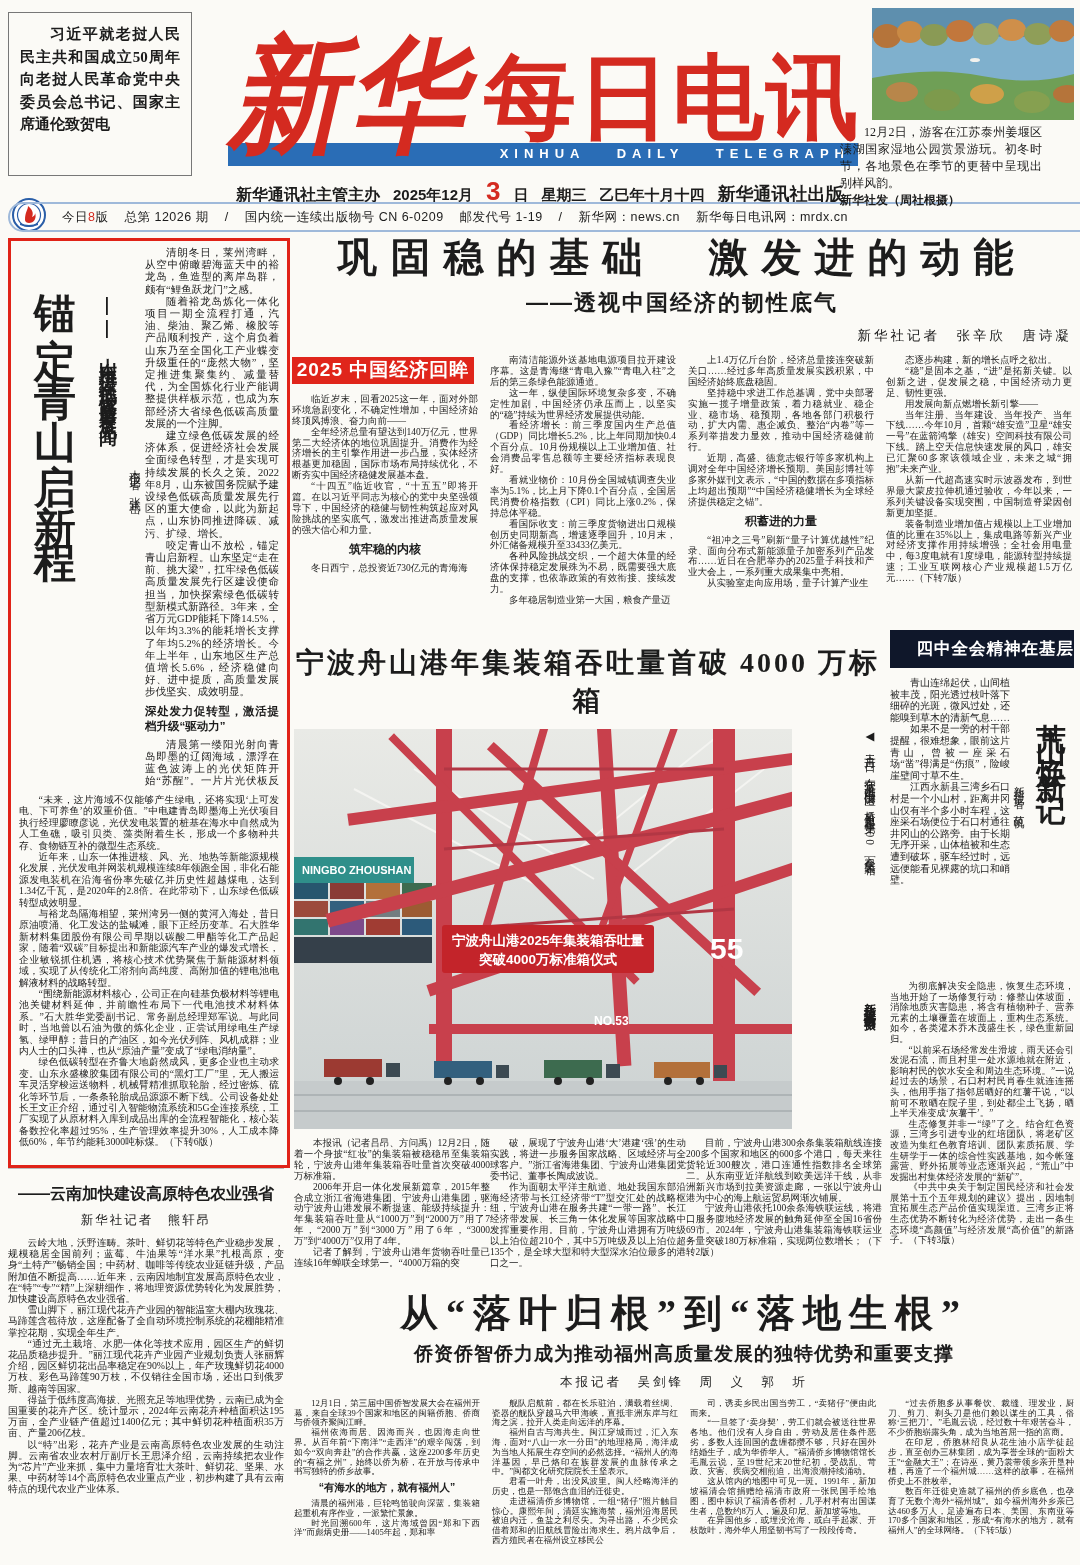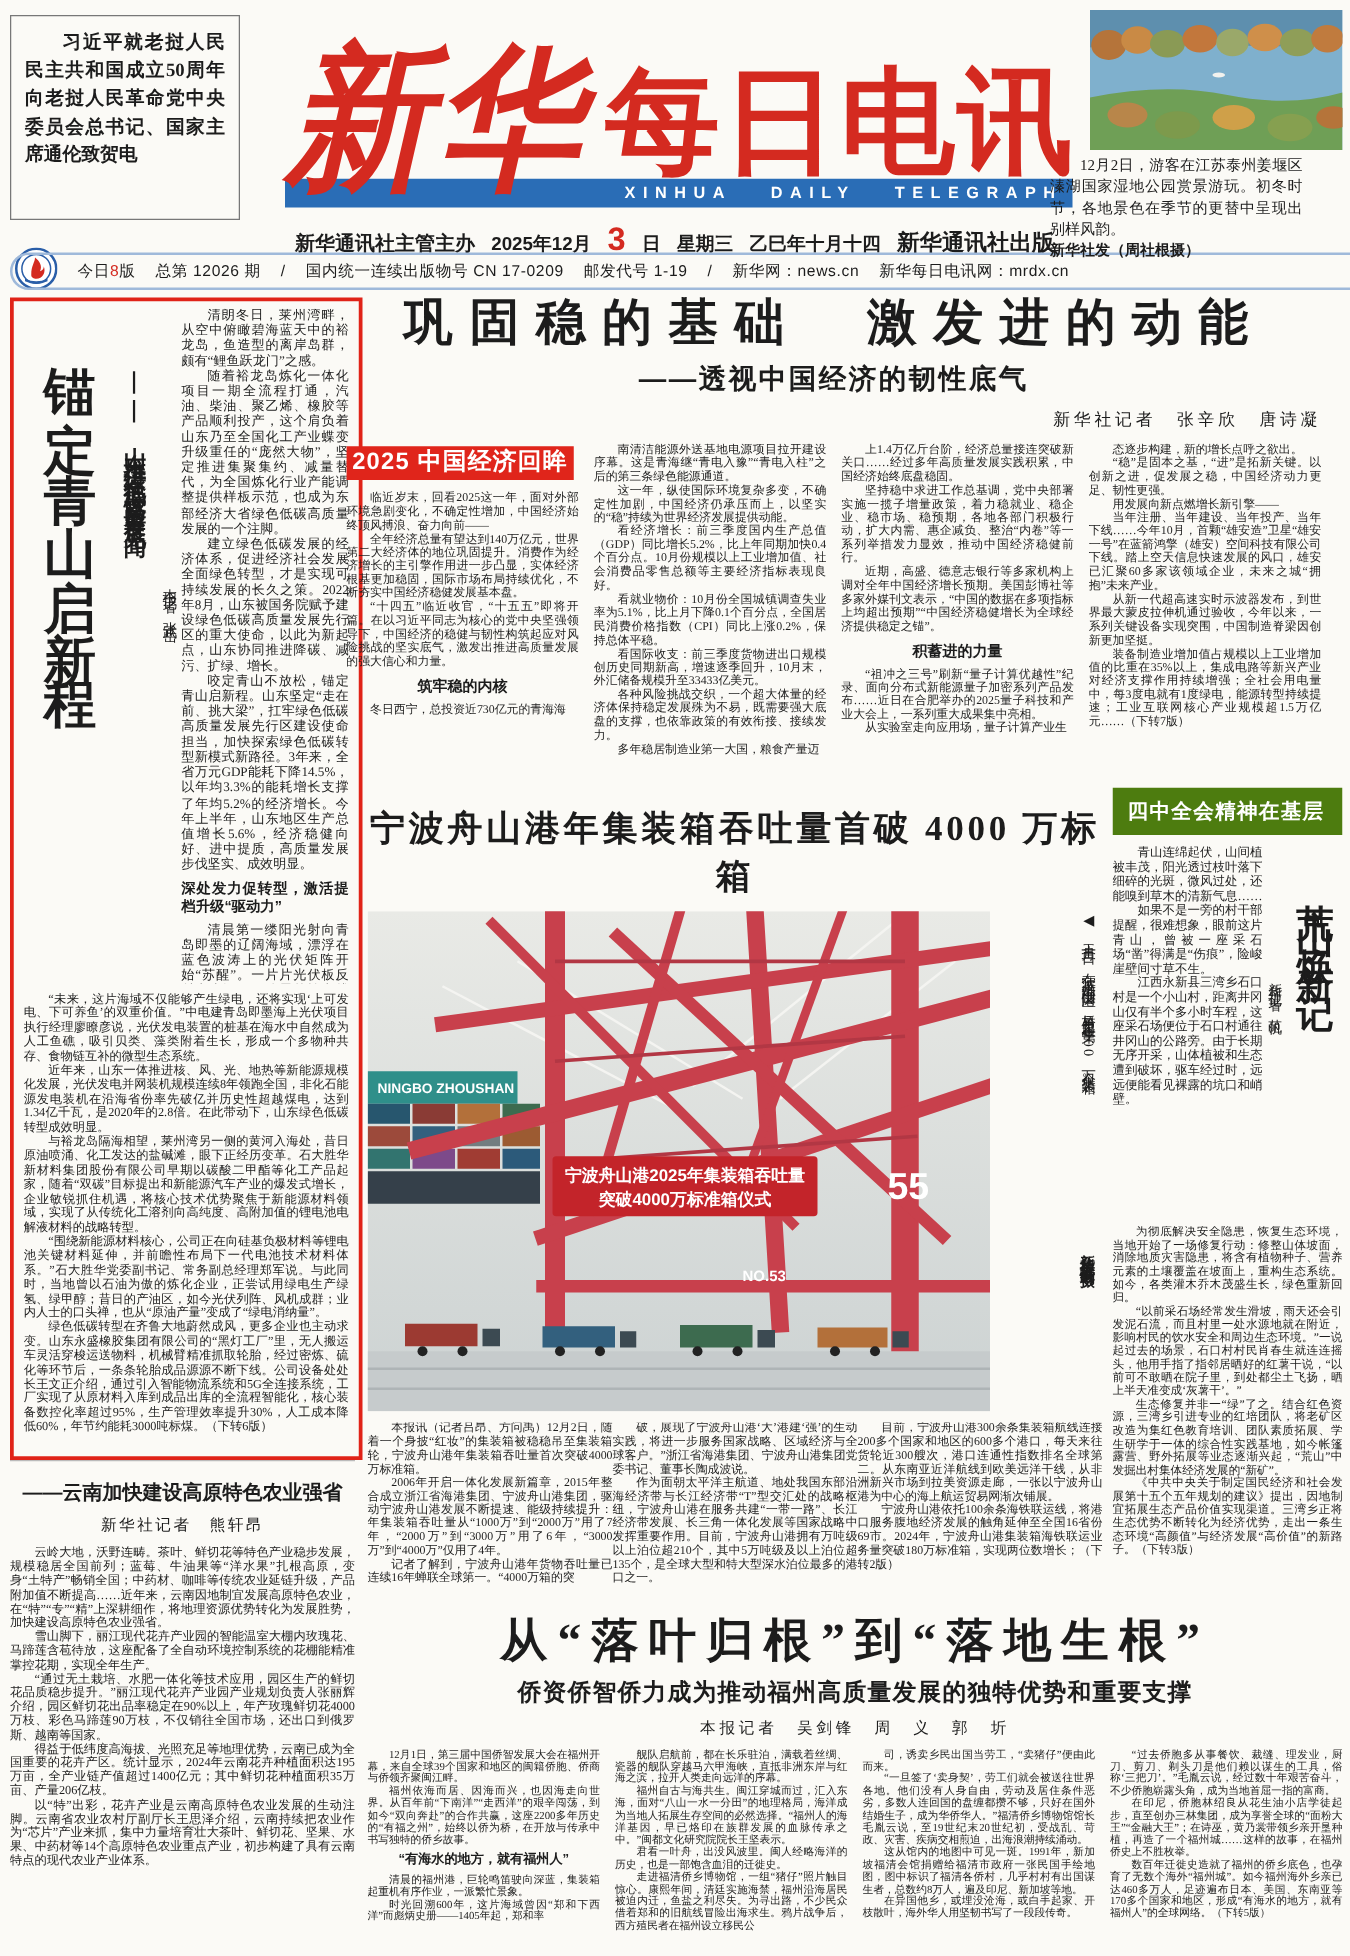--- a/index.html
+++ b/index.html
@@ -43,21 +43,21 @@
   .sd-title{writing-mode:vertical-rl;font-size:42px;font-weight:bold;letter-spacing:42px;
             line-height:72px;padding-top:14px;}
   .sd-sub{writing-mode:vertical-rl;font-size:18px;font-weight:bold;letter-spacing:5px;
           line-height:34px;padding-top:50px;}
   .sd-byline{writing-mode:vertical-rl;font-size:11.5px;letter-spacing:3px;line-height:20px;padding-top:214px;}
   .sd-narrow{flex:1;font-size:10.5px;line-height:12.2px;overflow:hidden;}
   .sd-subhead{font-weight:bold;font-size:11.5px;line-height:15px;margin:5px 0;text-indent:0;}
   .sd-wide{margin-top:7px;font-size:9.8px;line-height:11.4px;overflow:hidden;}
 
   
-  .eco{position:absolute;left:277px;top:236px;width:780px;height:404px;overflow:hidden;}
+  .eco{position:absolute;left:292px;top:236px;width:780px;height:404px;overflow:hidden;}
   .eco-headline{text-align:center;font-size:40px;font-weight:bold;letter-spacing:13px;line-height:1.1;}
   .eco-sub{text-align:center;font-size:22px;font-weight:bold;margin-top:8px;letter-spacing:2px;}
   .eco-byline{text-align:right;font-size:13.5px;margin-top:9px;letter-spacing:3px;}
   .cols{display:flex;gap:12px;margin-top:10px;}
   .col{flex:1;font-size:9.5px;line-height:10.9px;overflow:hidden;}
   .badge{background:#e0251b;color:#fff;text-align:center;font-weight:bold;font-size:19px;
          letter-spacing:1px;padding:8px 0;margin:2px 4px 10px 0;}
   .col-subhead{font-weight:bold;font-size:12px;text-align:center;margin:8px 0;text-indent:0;}
 
   
@@ -65,22 +65,22 @@
   .port-headline{text-align:center;font-size:28px;font-weight:bold;letter-spacing:3px;}
   .port-photo-row{display:flex;margin-top:9px;}
   .port-svg{width:498px;height:400px;}
   .port-cap{width:88px;height:400px;writing-mode:vertical-rl;font-size:11.5px;letter-spacing:2px;
             line-height:21px;padding-left:4px;box-sizing:border-box;}
   .port-cap .credit{font-weight:bold;margin-top:118px;font-size:12px;}
   .port-cols{display:flex;margin-top:9px;}
 
   
   .jc{position:absolute;left:890px;top:630px;width:184px;height:662px;overflow:hidden;}
-  .jc-badge{background:#4d7c0f;color:#fff;text-align:left;font-weight:bold;font-size:16.5px;
-            padding:8px 12px;letter-spacing:1px;}
+  .jc-badge{background:#0f172a;color:#fff;text-align:right;font-weight:bold;font-size:16.5px;
+            padding:8px 0;letter-spacing:1px;}
   .jc-top{display:flex;height:300px;margin-top:9px;overflow:hidden;}
   .jc-narrow{flex:1;font-size:10px;line-height:11.6px;overflow:hidden;}
   .jc-byline{writing-mode:vertical-rl;font-size:11px;letter-spacing:3px;line-height:18px;padding-top:100px;}
   .jc-title{writing-mode:vertical-rl;font-size:30px;font-weight:bold;letter-spacing:12px;line-height:46px;padding-top:22px;}
   .jc-wide{margin-top:4px;font-size:9.3px;line-height:10.6px;overflow:hidden;}
 
   
   .yn{position:absolute;left:8px;top:1168px;width:276px;height:394px;border-top:1px solid #bbb;
       padding-top:8px;overflow:hidden;}
   .yn-title{text-align:center;font-size:28px;font-weight:bold;letter-spacing:16px;}
@@ -128,21 +128,21 @@
     <circle cx="17" cy="17" r="16" fill="#fff" stroke="#2a5ea8" stroke-width="2"></circle>
     <circle cx="17" cy="17" r="11.5" fill="none" stroke="#2a5ea8" stroke-width="1.2"></circle>
     <path d="M13 22 C13 14 16 12 16 8 C20 11 22 15 20 19 C23 18 23 16 23 15 C25 20 22 25 17 25 C15 25 13 24 13 22 Z" fill="#d42a20"></path>
     <path d="M8 25 Q17 29 26 25 L26 27 Q17 31 8 27 Z" fill="#2a5ea8"></path>
   </svg>
 
   <div class="infobar sans">
     <span><span>今日</span><span class="red">8</span><span>版</span></span>
     <span>总第 12026 期</span>
     <span>/</span>
-    <span>国内统一连续出版物号 CN 17-0209</span>
+    <span>国内统一连续出版物号 CN 6-0209</span>
     <span>邮发代号 1-19</span>
     <span>/</span>
     <span>新华网：news.cn</span>
     <span>新华每日电讯网：mrdx.cn</span>
   </div>
 
   <svg class="wet-photo" viewBox="0 0 202 112" preserveAspectRatio="none">
     <rect width="202" height="112" fill="#7fb0cd"></rect>
     <path d="M0 30 Q50 18 100 26 Q160 34 202 22 L202 0 L0 0 Z" fill="#5e8fae"></path>
     <g>

